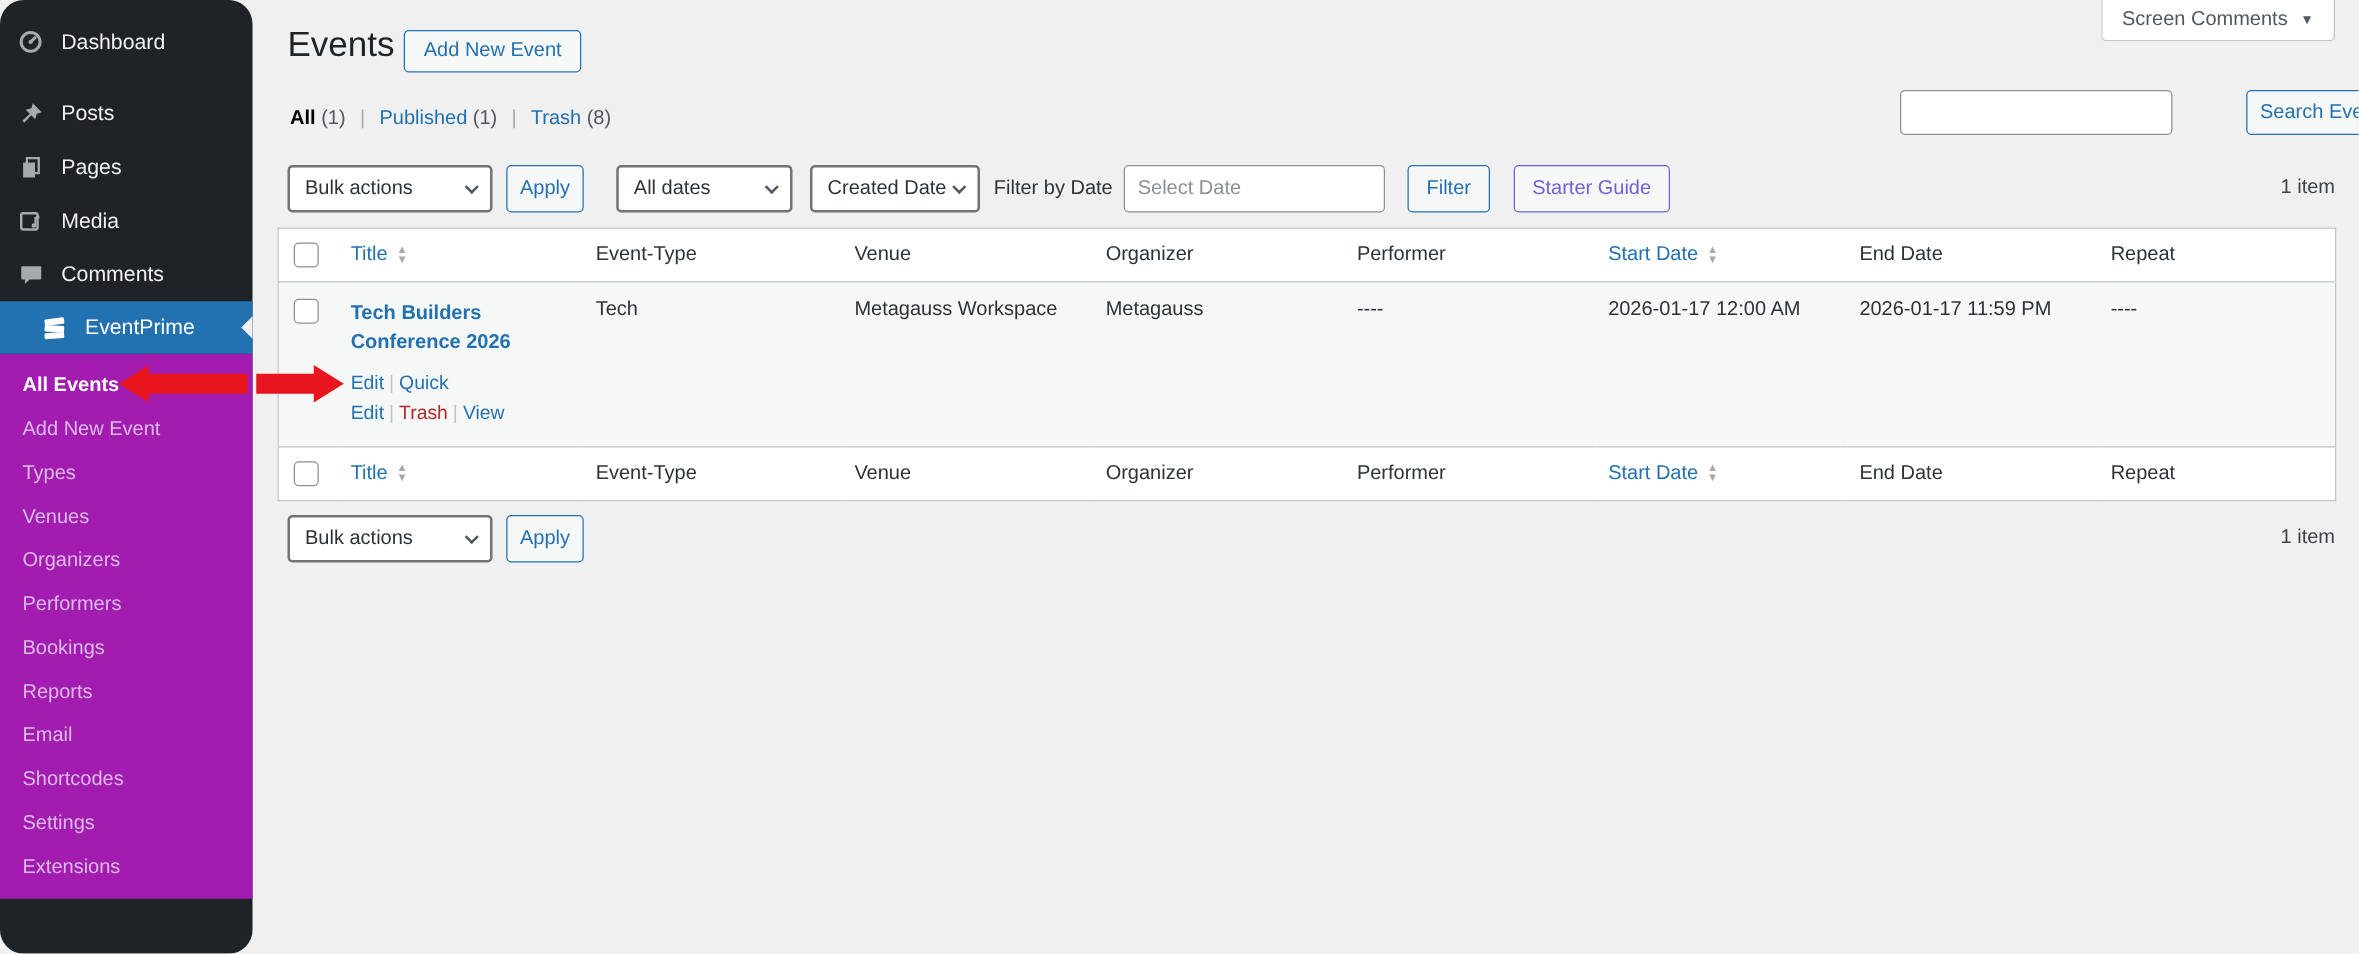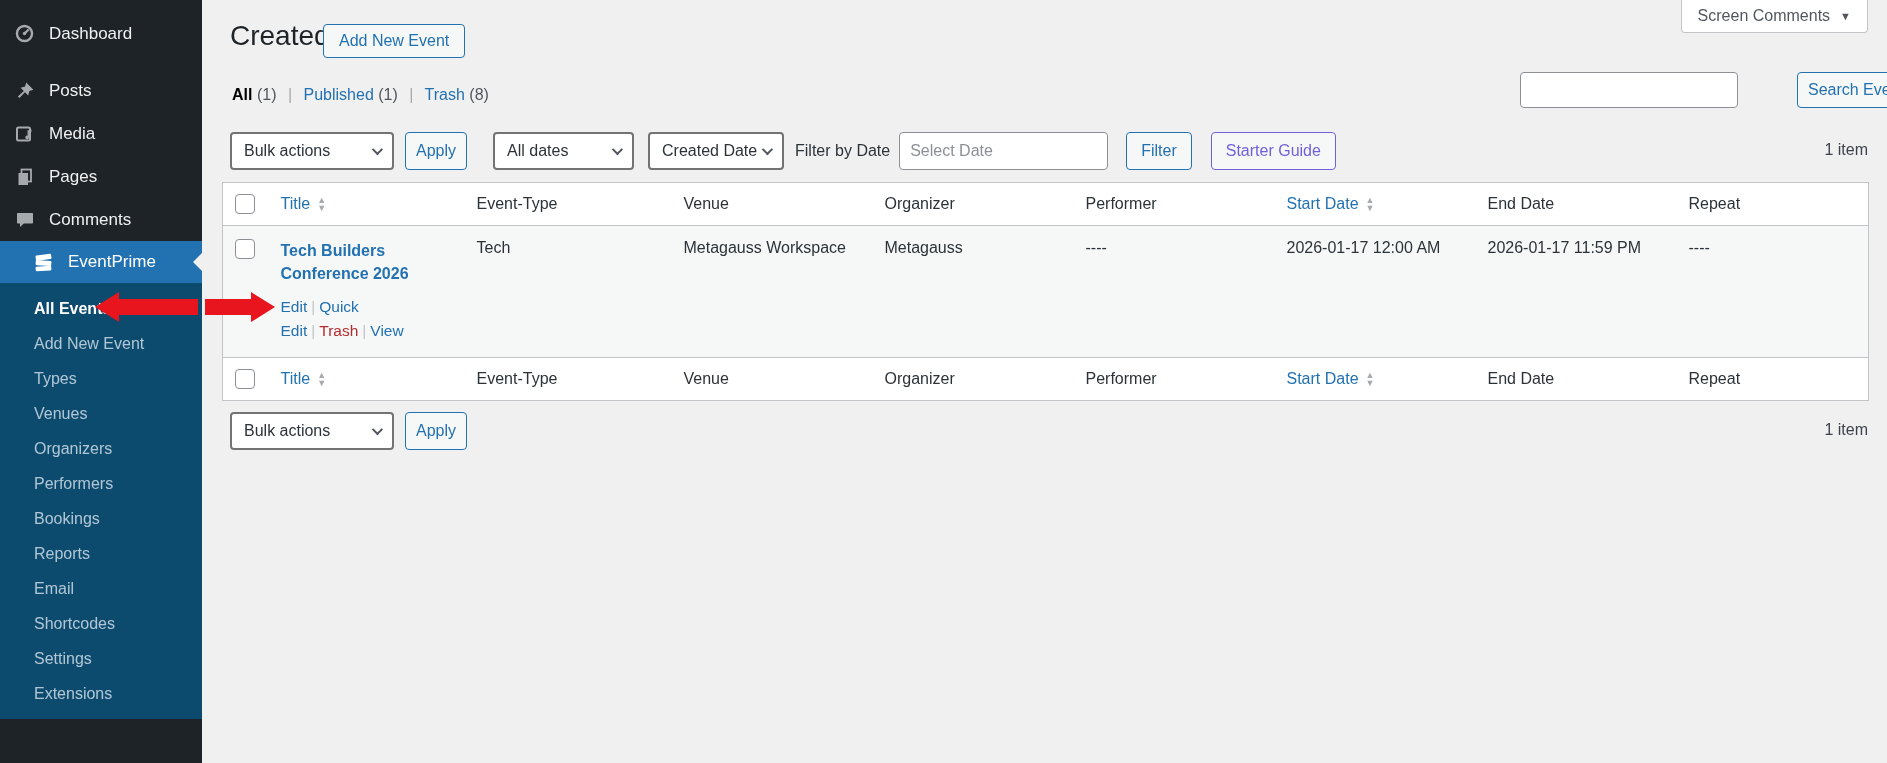--- a/index.html
+++ b/index.html
@@ -1,27 +1,27 @@
 <!DOCTYPE html>
 <html><head>
 <meta charset="utf-8">
 <style>
   * { box-sizing: border-box; margin: 0; padding: 0; }
   body { background:#f0f0f1; font-family:"Liberation Sans", sans-serif; }
   .stage { position:relative; width:1887px; height:763px; background:#f0f0f1; overflow:hidden; }
 
   
-  .sidebar { position:absolute; left:0; top:0; width:202px; height:763px; background:#1d2327; padding-top:12px; }
+  .sidebar { position:absolute; left:0; top:0; width:202px; height:763px; background:#1d2327; padding-top:12px;border-radius:19px; }
   .menu-item { display:flex; align-items:center; height:43px; padding-left:13px; color:#f0f0f1; font-size:17px; cursor:pointer; }
   .menu-item .mi-icon { width:23px; height:23px; margin-right:13px; display:flex; align-items:center; justify-content:center; }
   .menu-sep { height:14px; }
   .menu-item.current { background:#2271b1; color:#fff; height:42px; position:relative;padding-left:32px; }
   .menu-item.current .notch { position:absolute; right:0; top:50%; margin-top:-9px; width:0; height:0;
       border-top:9px solid transparent; border-bottom:9px solid transparent; border-right:9px solid #f0f0f1; }
-  .submenu { background:#0c4a6e; padding:8px 16px; }
+  .submenu { background:#a21caf; padding:8px 0; }
   .submenu-item { height:35px; display:flex; align-items:center; padding-left:18px; font-size:16px; color:rgba(240,246,252,.72); cursor:pointer; }
   .submenu-item.current { color:#fff; font-weight:bold; }
 
   
   .screen-options { position:absolute; top:0; right:19px; height:33px; background:#fff;
       border:1px solid #c3c4c7; border-top:none; border-radius:0 0 4px 4px;
       display:flex; align-items:center; gap:10px; padding:0 16px; color:#50575e; font-size:16px; cursor:pointer; }
   .screen-options .caret { font-size:11px; color:#50575e; }
   .page-title { position:absolute; left:230px; top:20px; font-size:28px; font-weight:400; color:#1d2327; }
   .btn { display:inline-flex; align-items:center; justify-content:center; background:#f6f7f7;
@@ -57,21 +57,21 @@
   .item-count-top { position:absolute; right:19px; top:141px; font-size:16px; color:#3c434a; }
   .item-count-bottom { position:absolute; right:19px; top:421px; font-size:16px; color:#3c434a; }
 
   
   .list-table { position:absolute; left:222px; top:182px; width:1646px; border-collapse:collapse;
       table-layout:fixed; background:#fff; border:1px solid #c3c4c7; }
   .list-table th, .list-table td { text-align:left; font-size:16px; font-weight:400; }
   .list-table thead th { padding:10px; color:#2c3338; border-bottom:1px solid #c3c4c7; height:43px; }
   .list-table tfoot th { padding:10px; color:#2c3338; border-top:1px solid #c3c4c7; height:43px; }
   .list-table tbody td { background:#f6f7f7; padding:13px 10px 14px; vertical-align:top; color:#2c3338; }
-  .sort-link { color:#2271b1; cursor:pointer; display:inline-flex; align-items:center; }
+  .sort-link { color:#2271b1; cursor:pointer; display:inline-flex; }
   .sorter { display:inline-flex; flex-direction:column; margin-left:7px; color:#a7aaad; font-size:9px; line-height:8px; }
   .checkbox { width:20px; height:20px; border:1px solid #8c8f94; border-radius:4px; background:#fff; cursor:pointer; margin-left:2px; }
   .row-title { color:#2271b1; font-weight:bold; font-size:16px; line-height:1.45; cursor:pointer; display:block; max-width:176px; }
   .row-actions { margin-top:10px; font-size:15.5px; line-height:1.55; max-width:185px; }
   .row-actions .act { color:#2271b1; cursor:pointer; }
   .row-actions .act-trash { color:#b32d2e; cursor:pointer; }
   .row-actions .asep { color:#c3c4c7; margin:0 4px; }
   .tablenav-bottom { position:absolute; left:230px; top:412px; height:38px; display:flex; align-items:center; }
 
   
@@ -107,34 +107,34 @@
       <span class="mi-icon">
         <svg width="20" height="20" viewBox="0 0 20 20">
             <path fill="#a7aaad" d="M11.2 1.6l7.2 7.2-4 1.1-1.2 4.5-3.2-3.2-5.6 5.9-1.5-1.5 5.9-5.6-3.2-3.2 4.5-1.2z"></path>
           </svg>
       </span>
       <span>Posts</span>
     </div>
     <div class="menu-item">
       <span class="mi-icon">
         <svg width="20" height="20" viewBox="0 0 20 20">
+            <rect x="6.5" y="2.5" width="9.5" height="12" fill="none" stroke="#a7aaad" stroke-width="1.8"></rect>
+            <rect x="3.5" y="6" width="9.5" height="12" fill="#a7aaad"></rect>
+          </svg>
+      </span>
+      <span>Pages</span>
+    </div>
+    <div class="menu-item">
+      <span class="mi-icon">
+        <svg width="20" height="20" viewBox="0 0 20 20">
             <rect x="2" y="3.5" width="13" height="13" rx="1.5" fill="none" stroke="#a7aaad" stroke-width="2"></rect>
             <path fill="#a7aaad" d="M12.5 6.5v5.2a1.8 1.8 0 10 1.4 1.7V8.4l2.6-.7V5.6z"></path>
           </svg>
       </span>
       <span>Media</span>
-    </div>
-    <div class="menu-item">
-      <span class="mi-icon">
-        <svg width="20" height="20" viewBox="0 0 20 20">
-            <rect x="6.5" y="2.5" width="9.5" height="12" fill="none" stroke="#a7aaad" stroke-width="1.8"></rect>
-            <rect x="3.5" y="6" width="9.5" height="12" fill="#a7aaad"></rect>
-          </svg>
-      </span>
-      <span>Pages</span>
     </div>
     <div class="menu-item">
       <span class="mi-icon">
         <svg width="20" height="20" viewBox="0 0 20 20">
             <path fill="#a7aaad" d="M3 3h14c.6 0 1 .4 1 1v8.5c0 .6-.4 1-1 1h-8.2L5 17v-3.5H3c-.6 0-1-.4-1-1V4c0-.6.4-1 1-1z"></path>
           </svg>
       </span>
       <span>Comments</span>
     </div>
     <div class="menu-item current">
@@ -188,21 +188,21 @@
           <span>Extensions</span>
         </div>
     </nav>
   </aside>
 
   <div class="screen-options">
     <span>Screen Comments</span>
     <span class="caret">▼</span>
   </div>
 
-  <h1 class="page-title">Created</h1>
+  <h1 class="page-title">Events</h1>
   <button class="btn add-new">Add New Event</button>
 
   <div class="views">
     <a class="current-view">All</a>
     <span class="count">(1)</span>
     <span class="sep">|</span>
     <a class="view-link">Published</a>
     <span class="count">(1)</span>
     <span class="sep">|</span>
     <a class="view-link">Trash</a>

